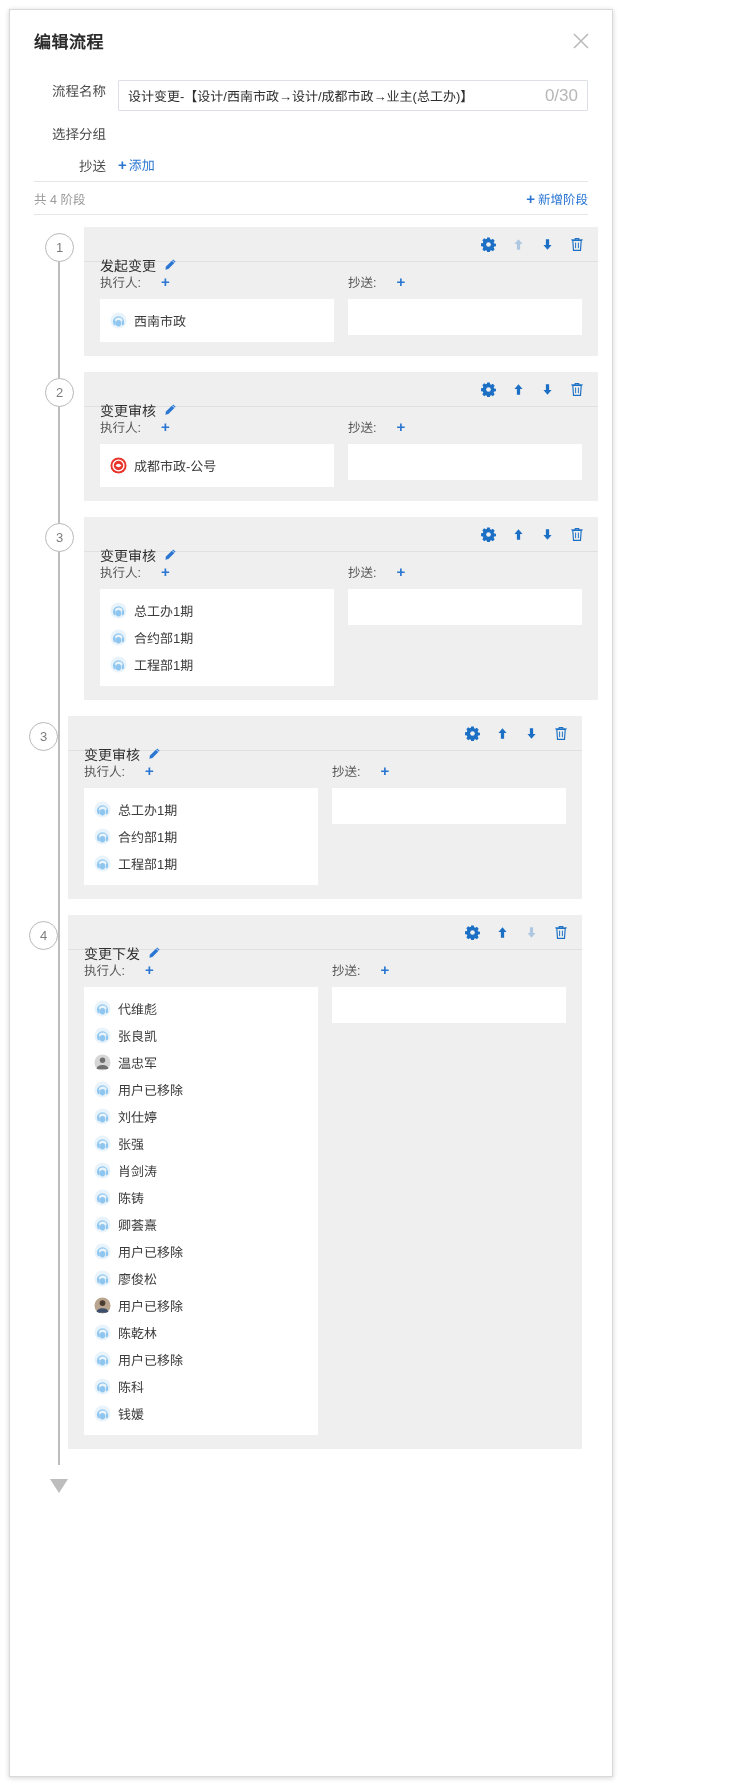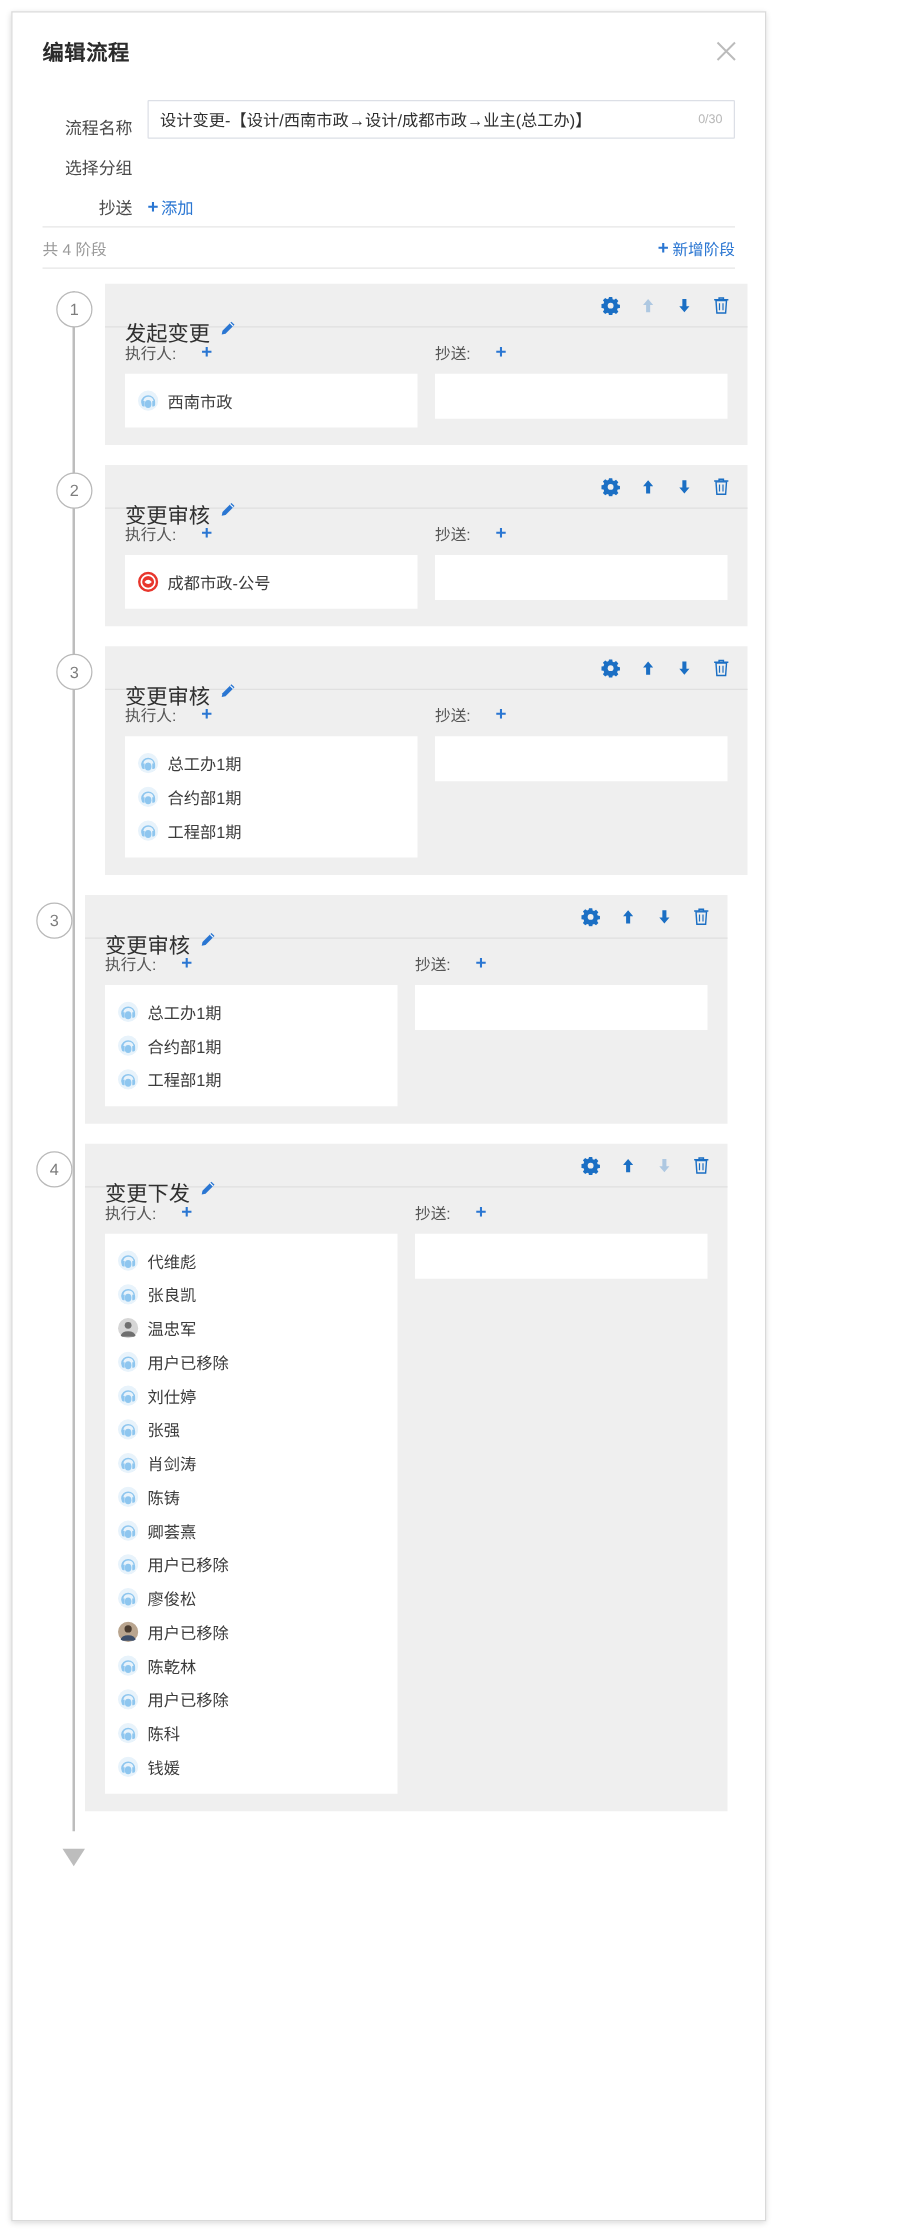--- a/index.html
+++ b/index.html
@@ -55,21 +55,21 @@
     opacity: .45;
   }
   .dlg-close svg { display: block; }
 
   
   .form {
     padding: 14px 24px 0 24px;
   }
   .form-row {
     display: flex;
-    align-items: flex-end;
+    align-items: flex-start;
     margin-bottom: 12px;
   }
   .form-label {
     width: 72px;
     text-align: right;
     padding-right: 12px;
     color: #4a4a4a;
     font-size: 13.5px;
     flex: none;
   }
@@ -89,21 +89,21 @@
     color: #2f2f2f;
     font-family: inherit;
     border-radius: 1px;
     outline: none;
   }
   .counter {
     position: absolute;
     right: 10px;
     top: 0;
     line-height: 31px;
-    font-size: 10px;
+    font-size: 17px;
     color: #b7b7b7;
   }
   .link-add {
     color: #2a76d2;
     font-size: 13px;
     cursor: pointer;
     display: inline-flex;
     align-items: center;
     gap: 2px;
     user-select: none;
@@ -192,24 +192,24 @@
   }
   .card-head {
     display: flex;
     align-items: center;
     justify-content: space-between;
     height: 34px;
     padding: 0 14px 0 16px;
     border-bottom: 1px solid #e0e0e0;
   }
   .card-name {
-    font-size: 17px;
+    font-size: 14px;
     color: #2f2f2f;
     display: inline-flex;
-    align-items: center;
+    align-items: flex-end;
     gap: 7px;
     margin-top: 42px;
   }
   .pencil-icon { cursor: pointer; display: inline-block; }
   .card-actions {
     display: inline-flex;
     align-items: center;
     gap: 16px;
   }
   .icon-btn { cursor: pointer; display: inline-flex; line-height: 0; }

